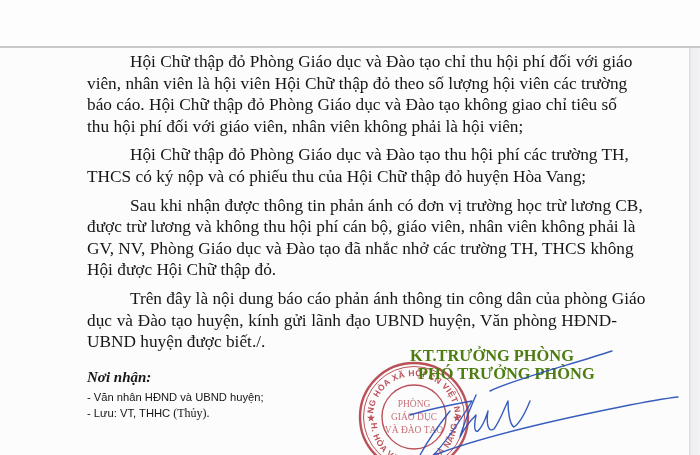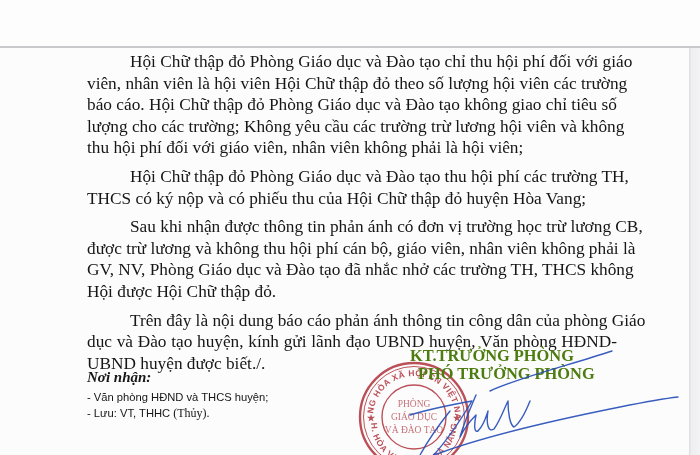--- a/index.html
+++ b/index.html
@@ -130,21 +130,20 @@
 
 <div class="page">
 
   <div class="edge-strip"></div>
 
   <div class="body-text">
     <div class="para">
       <span class="line first">Hội Chữ thập đỏ Phòng Giáo dục và Đào tạo chỉ thu hội phí đối với giáo</span>
       <span class="line">viên, nhân viên là hội viên Hội Chữ thập đỏ theo số lượng hội viên các trường</span>
       <span class="line">báo cáo. Hội Chữ thập đỏ Phòng Giáo dục và Đào tạo không giao chỉ tiêu số</span>
-      <span class="line">lượng cho các trường; Không yêu cầu các trường trừ lương hội viên và không</span>
       <span class="line last">thu hội phí đối với giáo viên, nhân viên không phải là hội viên;</span>
     </div>
     <div class="para">
       <span class="line first">Hội Chữ thập đỏ Phòng Giáo dục và Đào tạo thu hội phí các trường TH,</span>
       <span class="line last">THCS có ký nộp và có phiếu thu của Hội Chữ thập đỏ huyện Hòa Vang;</span>
     </div>
     <div class="para">
       <span class="line first">Sau khi nhận được thông tin phản ánh có đơn vị trường học trừ lương CB,</span>
       <span class="line">được trừ lương và không thu hội phí cán bộ, giáo viên, nhân viên không phải là</span>
       <span class="line">GV, NV, Phòng Giáo dục và Đào tạo đã nhắc nhở các trường TH, THCS không</span>
@@ -152,21 +151,21 @@
     </div>
     <div class="para">
       <span class="line first">Trên đây là nội dung báo cáo phản ánh thông tin công dân của phòng Giáo</span>
       <span class="line">dục và Đào tạo huyện, kính gửi lãnh đạo UBND huyện, Văn phòng HĐND-</span>
       <span class="line last">UBND huyện được biết./.</span>
     </div>
   </div>
 
   <div class="recipients">
     <p class="recipients-title">Nơi nhận:</p>
-    <p class="recipient-item"><span>- Văn phòng HĐND và THCS huyện;</span></p>
+    <p class="recipient-item"><span>- Văn nhân HĐND và UBND huyện;</span></p>
     <p class="recipient-item"><span>- Lưu: VT, THHC </span><span class="small">(Thủy).</span></p>
   </div>
 
   <svg class="stamp" viewBox="0 0 114 114">
     <defs>
       <path id="stampTop" d="M 16 57 A 41 41 0 0 1 98 57"></path>
       <path id="stampBottom" d="M 14 62 A 43 43 0 0 0 100 62"></path>
     </defs>
     <g fill="none" stroke="#b0343c" opacity="0.85">
       <circle cx="57" cy="57" r="54" stroke-width="2.4"></circle>

